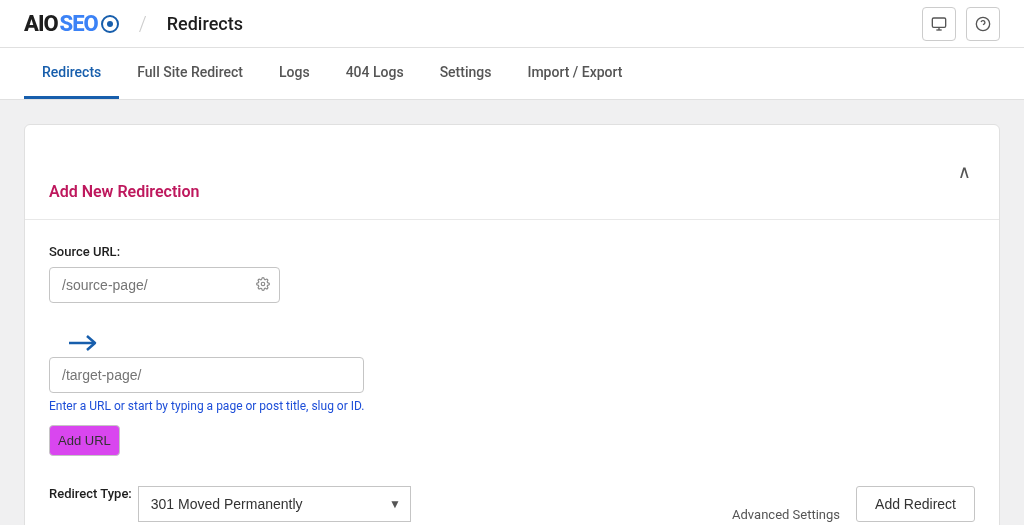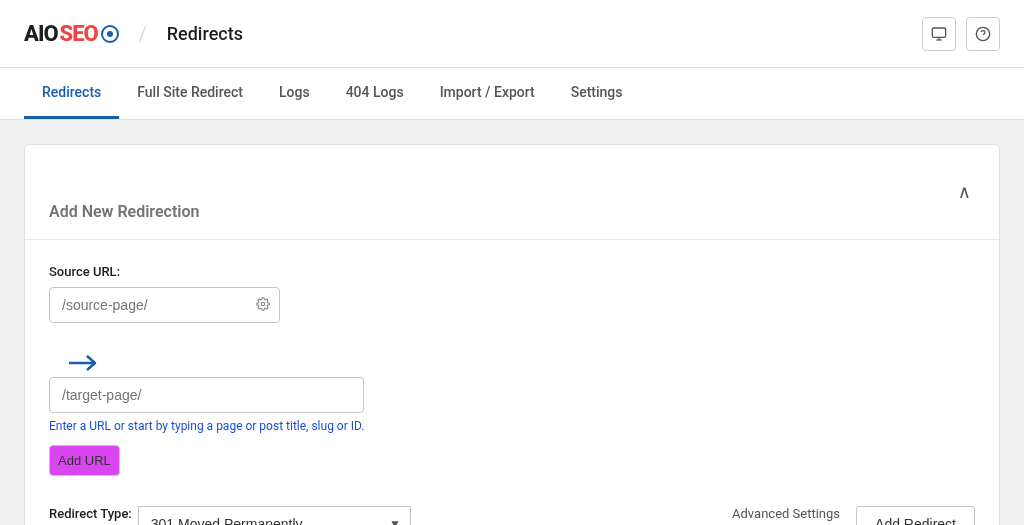--- a/index.html
+++ b/index.html
@@ -8,41 +8,41 @@
       background: #f0f0f1;
       min-height: 525px;
       font-size: 14px;
       color: #1e1e1e;
     }
 
     
     .header {
       background: #fff;
       border-bottom: 1px solid #e0e0e0;
-      height: 68px;
+      height: 48px;
       display: flex;
       align-items: center;
       justify-content: space-between;
       padding: 12px 24px;
     }
     .header-left {
       display: flex;
       align-items: center;
       gap: 12px;
     }
     .logo {
       display: flex;
       align-items: center;
       gap: 2px;
       font-size: 22px;
       font-weight: 800;
       letter-spacing: -1px;
     }
     .logo-aio { color: #1e1e1e; }
-    .logo-seo { color: #ef4444; }
+    .logo-seo { color: #3b82f6; }
     .logo-icon {
       display: inline-block;
       width: 18px;
       height: 18px;
       border: 2.5px solid #175eac;
       border-radius: 50%;
       position: relative;
       margin-left: 1px;
     }
     .logo-icon::after {
@@ -121,21 +121,21 @@
     .card-header {
       display: flex;
       align-items: center;
       justify-content: space-between;
       padding: 18px 24px;
       border-bottom: 1px solid #e8e8e8;
     }
     .card-title {
       font-size: 16px;
       font-weight: 600;
-      color: #737373;
+      color: #be185d;
       margin-top: 39px;
     }
     .card-collapse-btn {
       background: none;
       border: none;
       cursor: pointer;
       font-size: 18px;
       color: #555;
       padding: 0 4px;
     }
@@ -265,21 +265,21 @@
       right: 10px;
       top: 50%;
       transform: translateY(-50%);
       pointer-events: none;
       color: #555;
       font-size: 12px;
     }
 
     .bottom-right {
       display: flex;
-      align-items: flex-start;
+      align-items: flex-end;
       gap: 16px;
     }
     .advanced-link {
       font-size: 13px;
       color: #555;
       text-decoration: none;
       cursor: pointer;
     }
 
     .add-redirect-btn {
@@ -323,22 +323,22 @@
     </button>
   </div>
 </div>
 
 <div class="tabs-bar">
   <div class="tabs">
     <div class="tab active">Redirects</div>
     <div class="tab">Full Site Redirect</div>
     <div class="tab">Logs</div>
     <div class="tab">404 Logs</div>
+    <div class="tab">Settings</div>
     <div class="tab">Import / Export</div>
-    <div class="tab">Settings</div>
   </div>
 </div>
 
 <div class="main">
   <div class="card">
     <div class="card-header">
       <span class="card-title">Add New Redirection</span>
       <button class="card-collapse-btn">∧</button>
     </div>
     <div class="card-body">

